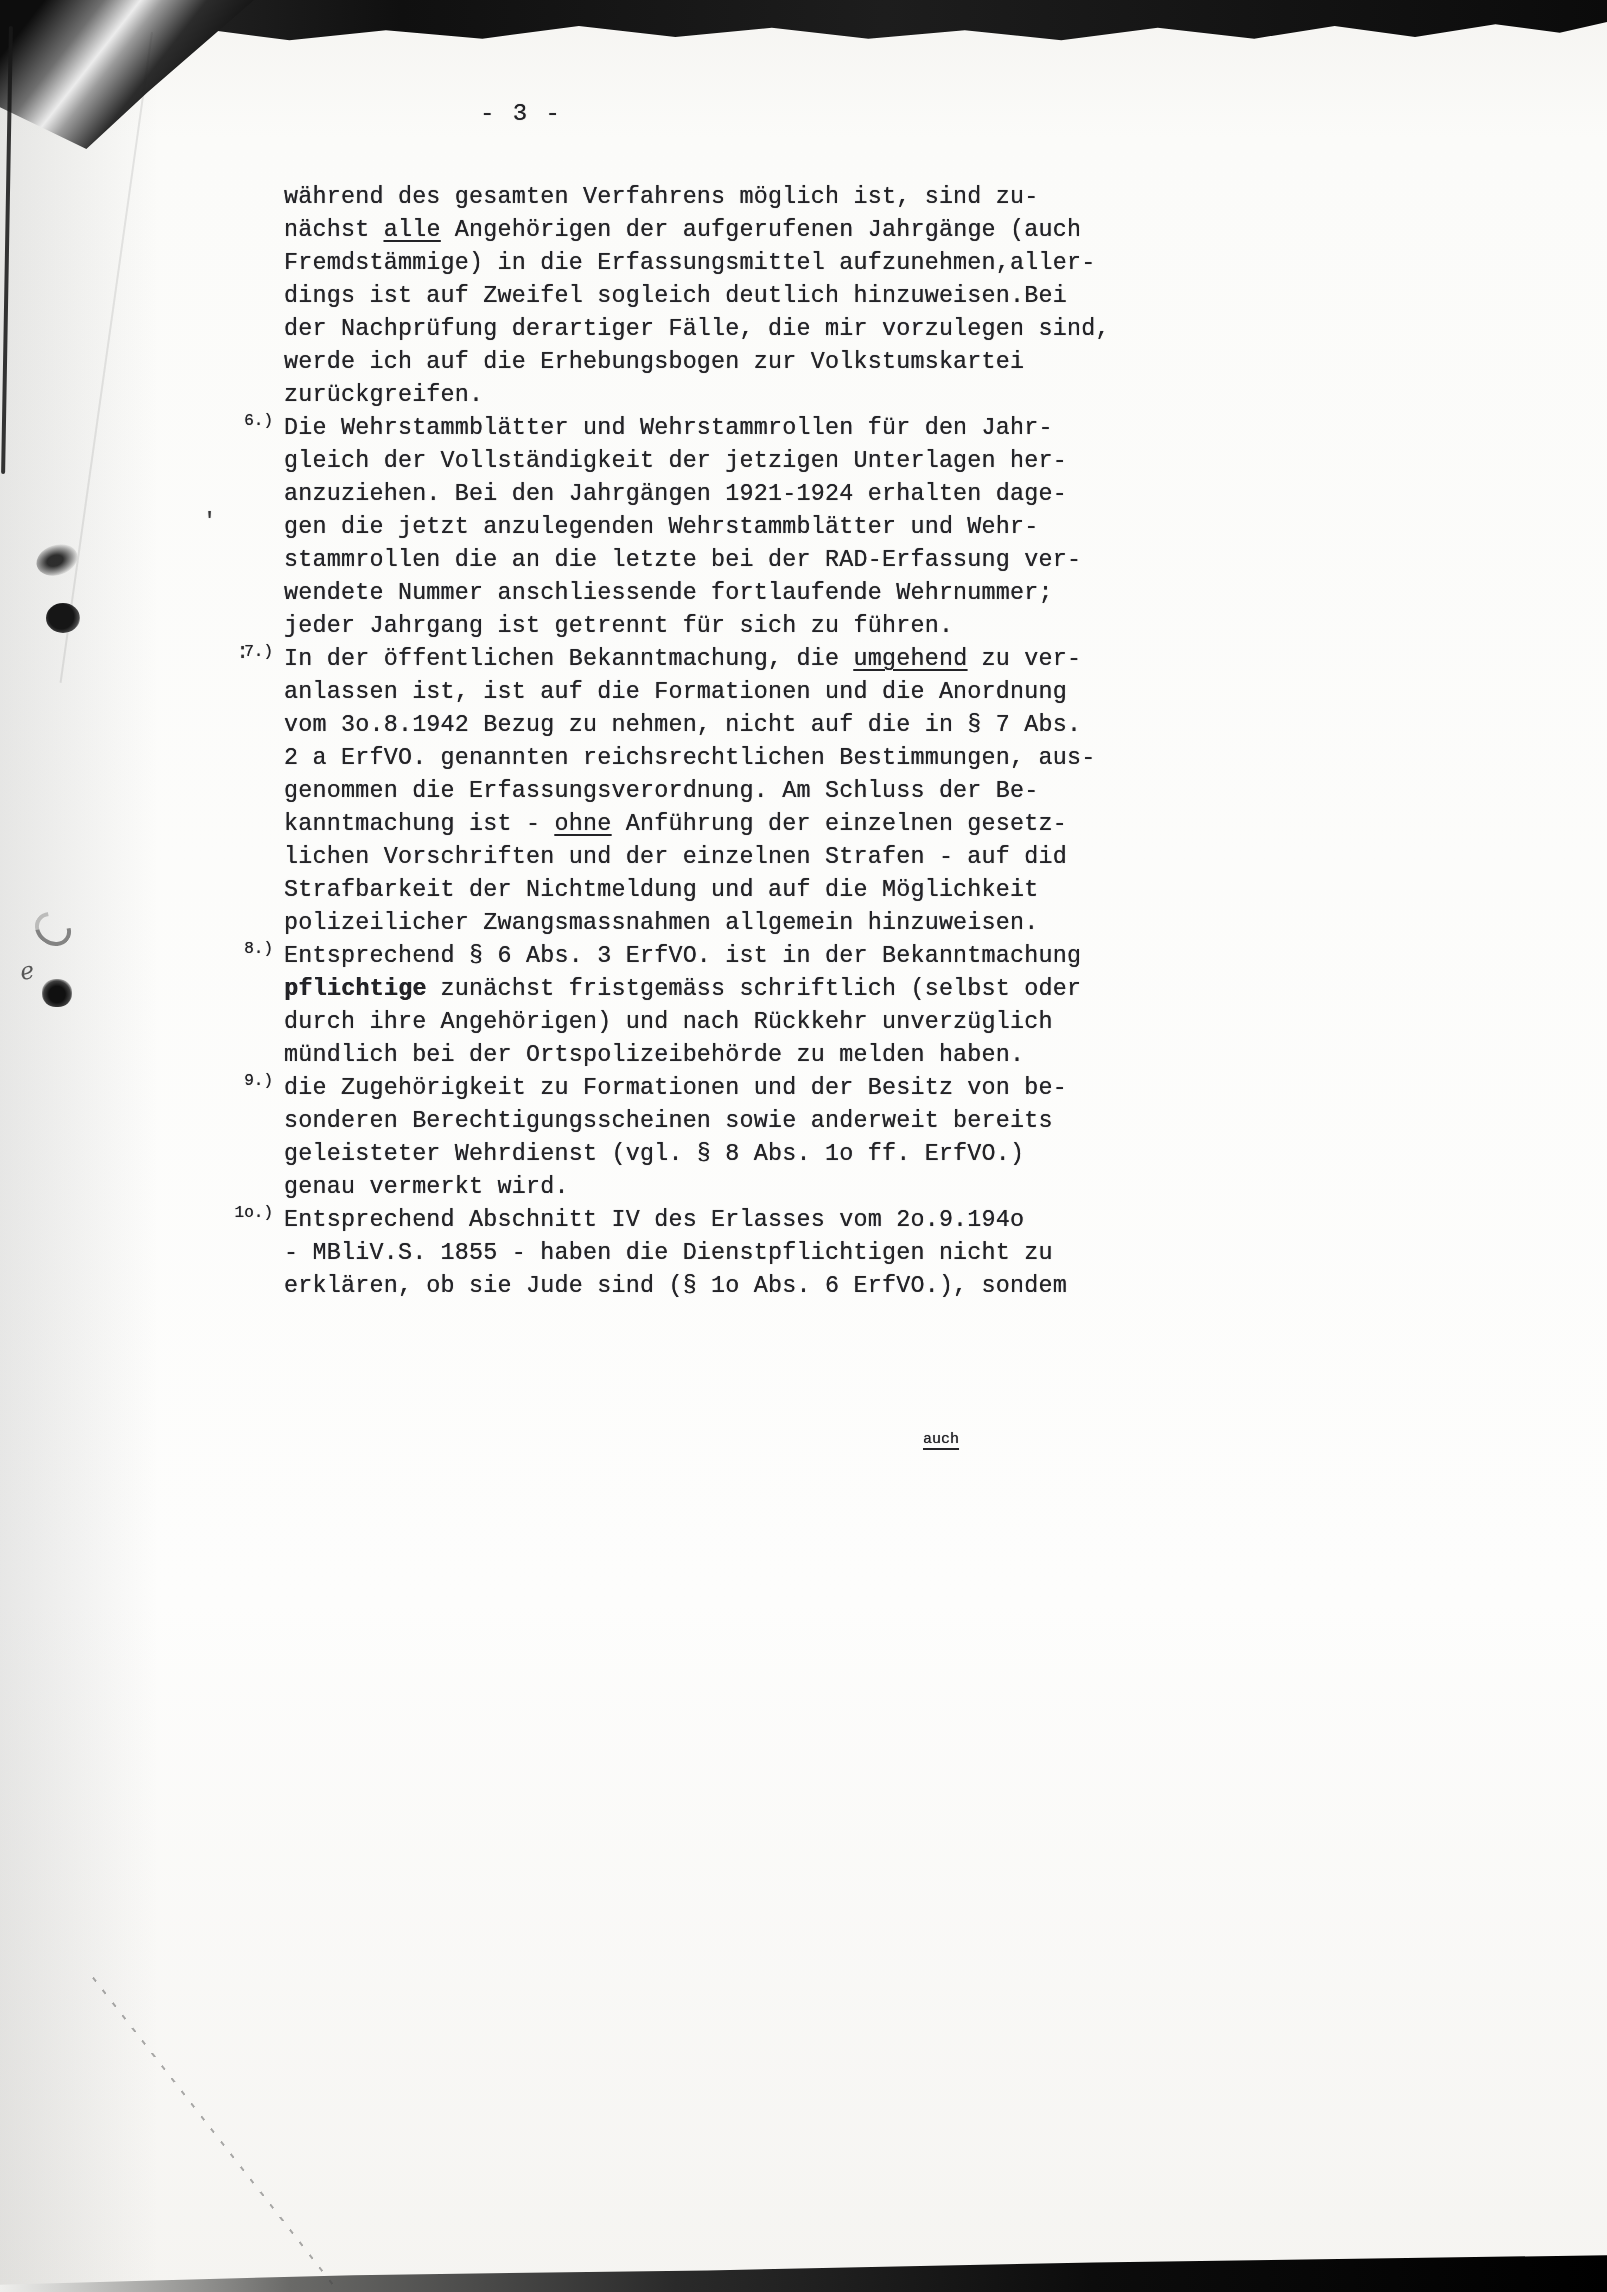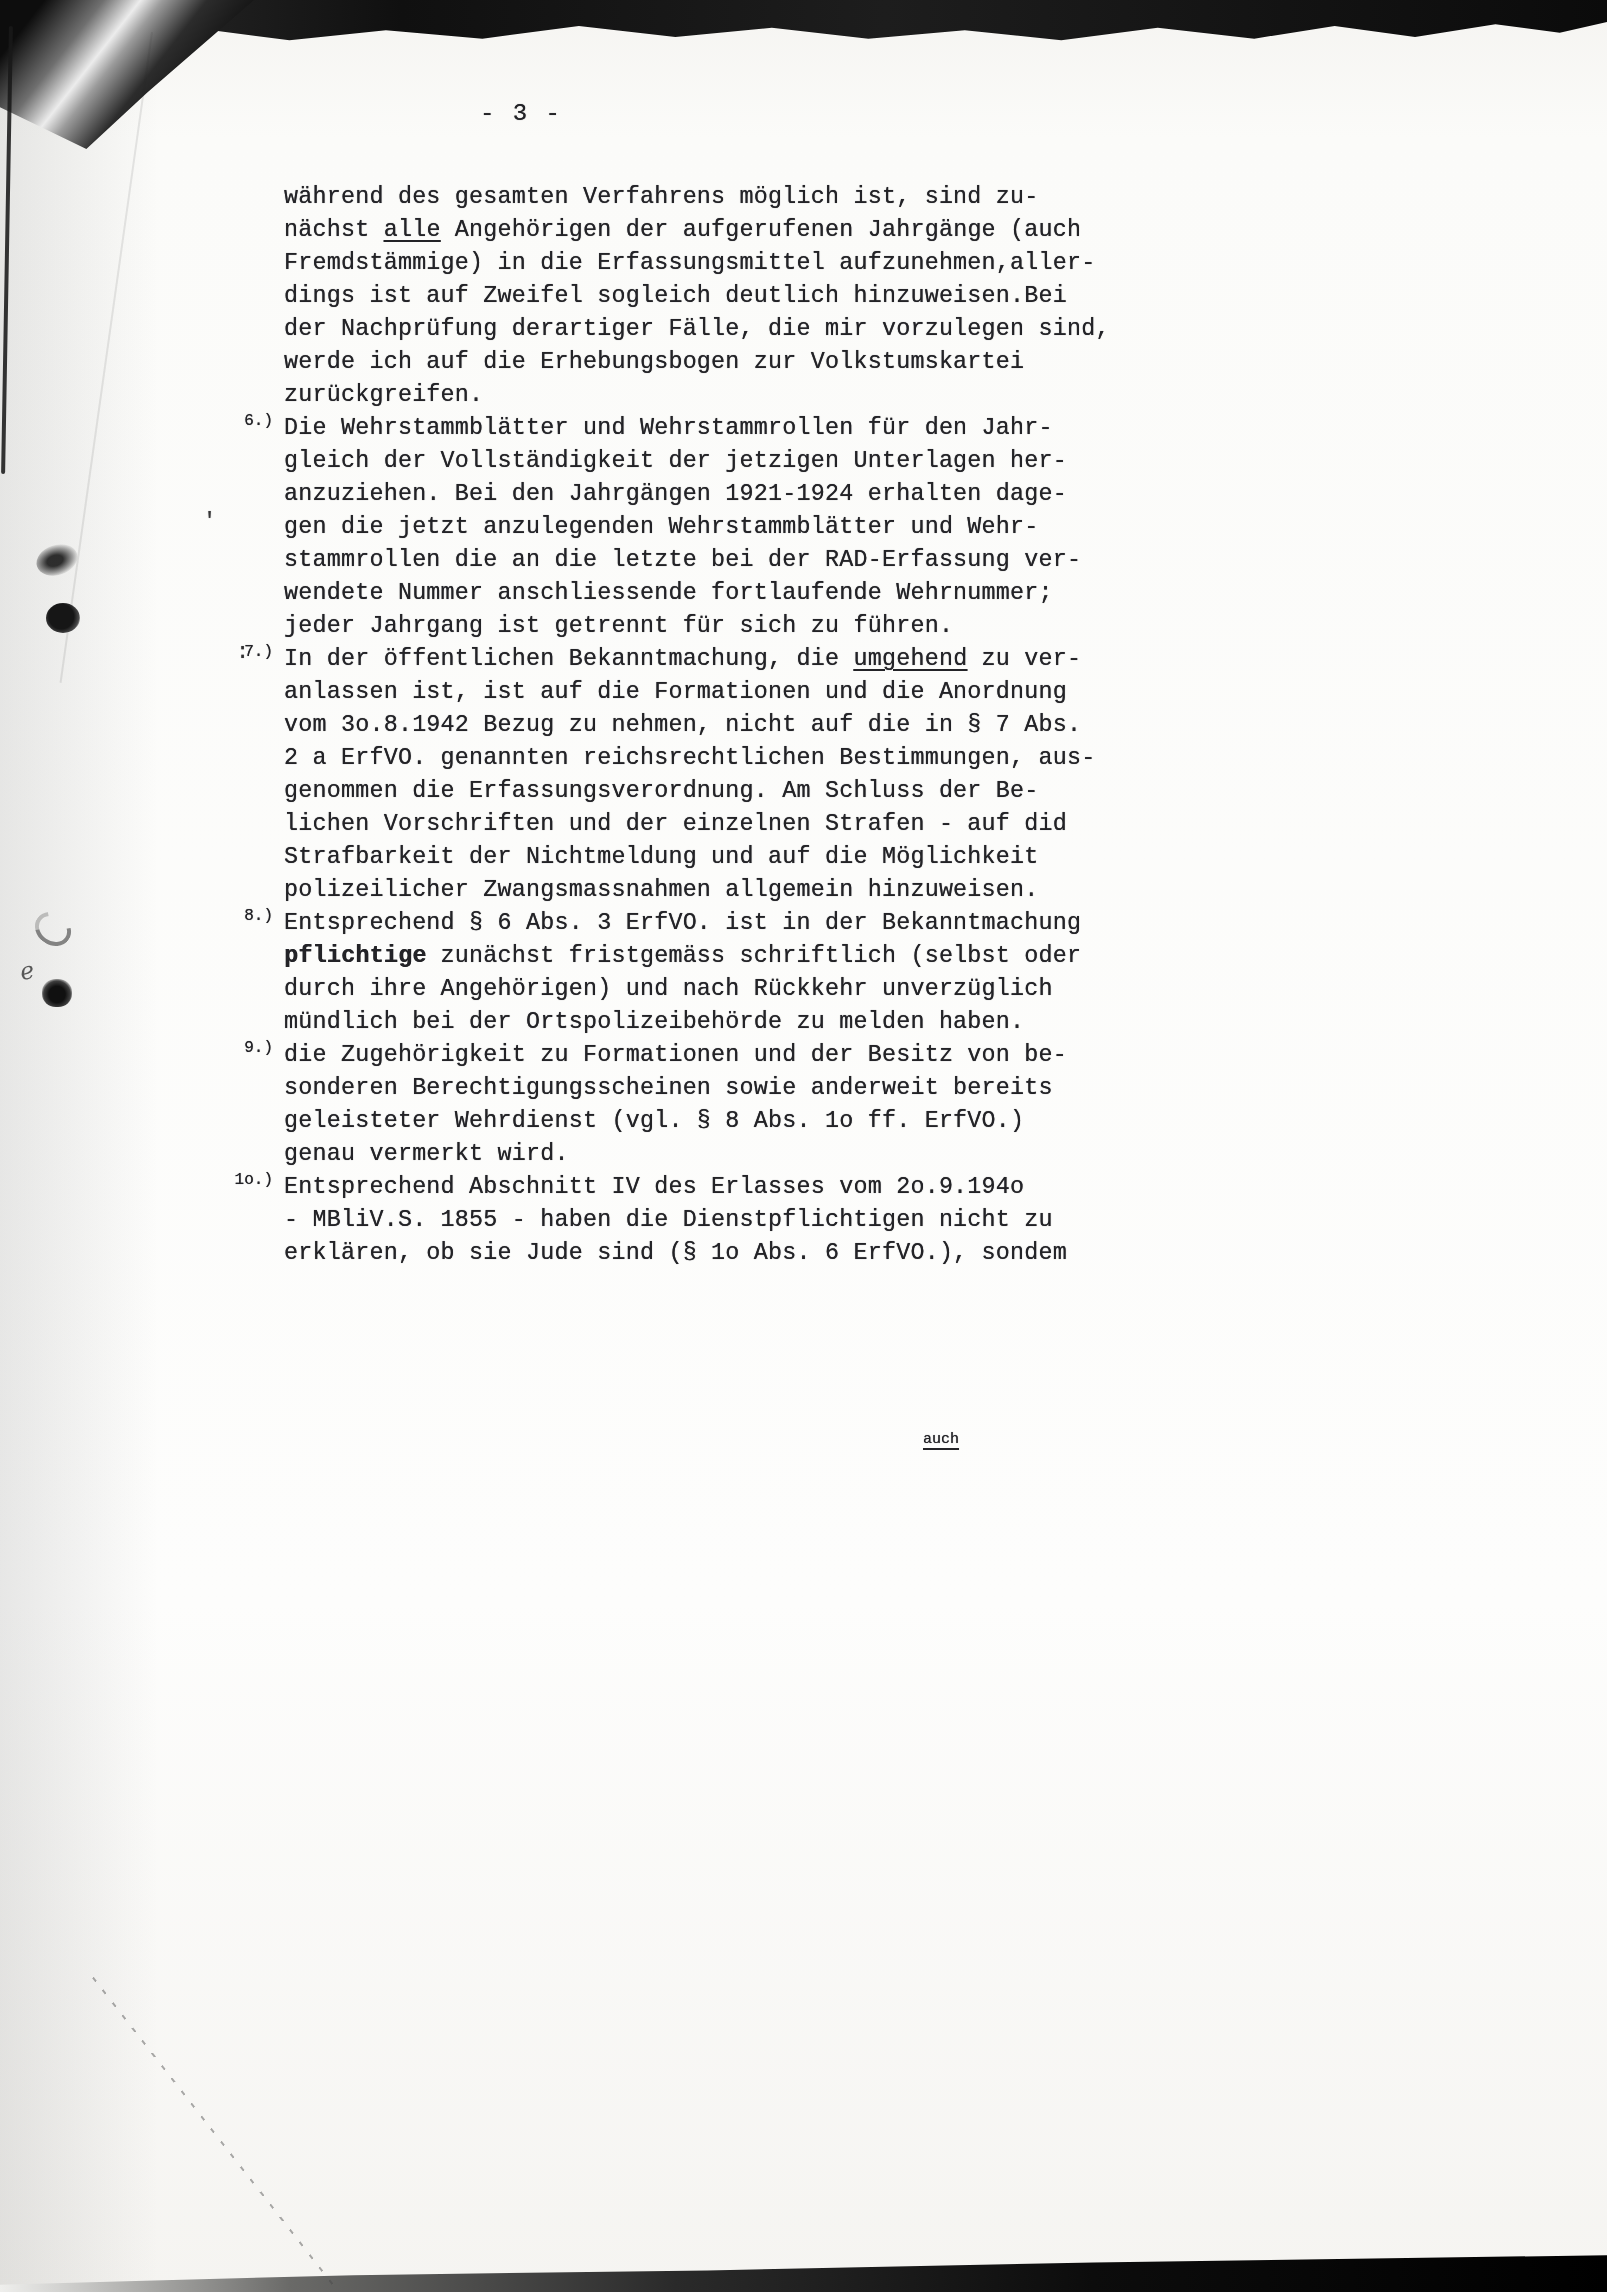--- a/index.html
+++ b/index.html
@@ -96,20 +96,21 @@
         <div class="line"><span>wendete Nummer anschliessende fortlaufende Wehrnummer;</span></div>
         <div class="line"><span>jeder Jahrgang ist getrennt für sich zu führen.</span></div>
       </div>
       <div class="para">
         <span class="marker">7.)</span>
         <div class="line"><span>In der öffentlichen Bekanntmachung, die </span><span class="u">umgehend</span><span> zu ver-</span></div>
         <div class="line"><span>anlassen ist, ist auf die Formationen und die Anordnung</span></div>
         <div class="line"><span>vom 3o.8.1942 Bezug zu nehmen, nicht auf die in § 7 Abs.</span></div>
         <div class="line"><span>2 a ErfVO. genannten reichsrechtlichen Bestimmungen, aus-</span></div>
         <div class="line"><span>genommen die Erfassungsverordnung. Am Schluss der Be-</span></div>
+        <div class="line"><span>kanntmachung ist - </span><span class="u">ohne</span><span> Anführung der einzelnen gesetz-</span></div>
         <div class="line"><span>lichen Vorschriften und der einzelnen Strafen - auf did</span></div>
         <div class="line"><span>Strafbarkeit der Nichtmeldung und auf die Möglichkeit</span></div>
         <div class="line"><span>polizeilicher Zwangsmassnahmen allgemein hinzuweisen.</span></div>
       </div>
       <div class="para">
         <span class="marker">8.)</span>
         <div class="line"><span>Entsprechend § 6 Abs. 3 ErfVO. ist in der Bekanntmachung</span></div>
         <div class="line"><span class="b">pflichtige</span><span> zunächst fristgemäss schriftlich (selbst oder</span></div>
         <div class="line"><span>durch ihre Angehörigen) und nach Rückkehr unverzüglich</span></div>
         <div class="line"><span>mündlich bei der Ortspolizeibehörde zu melden haben.</span></div>

